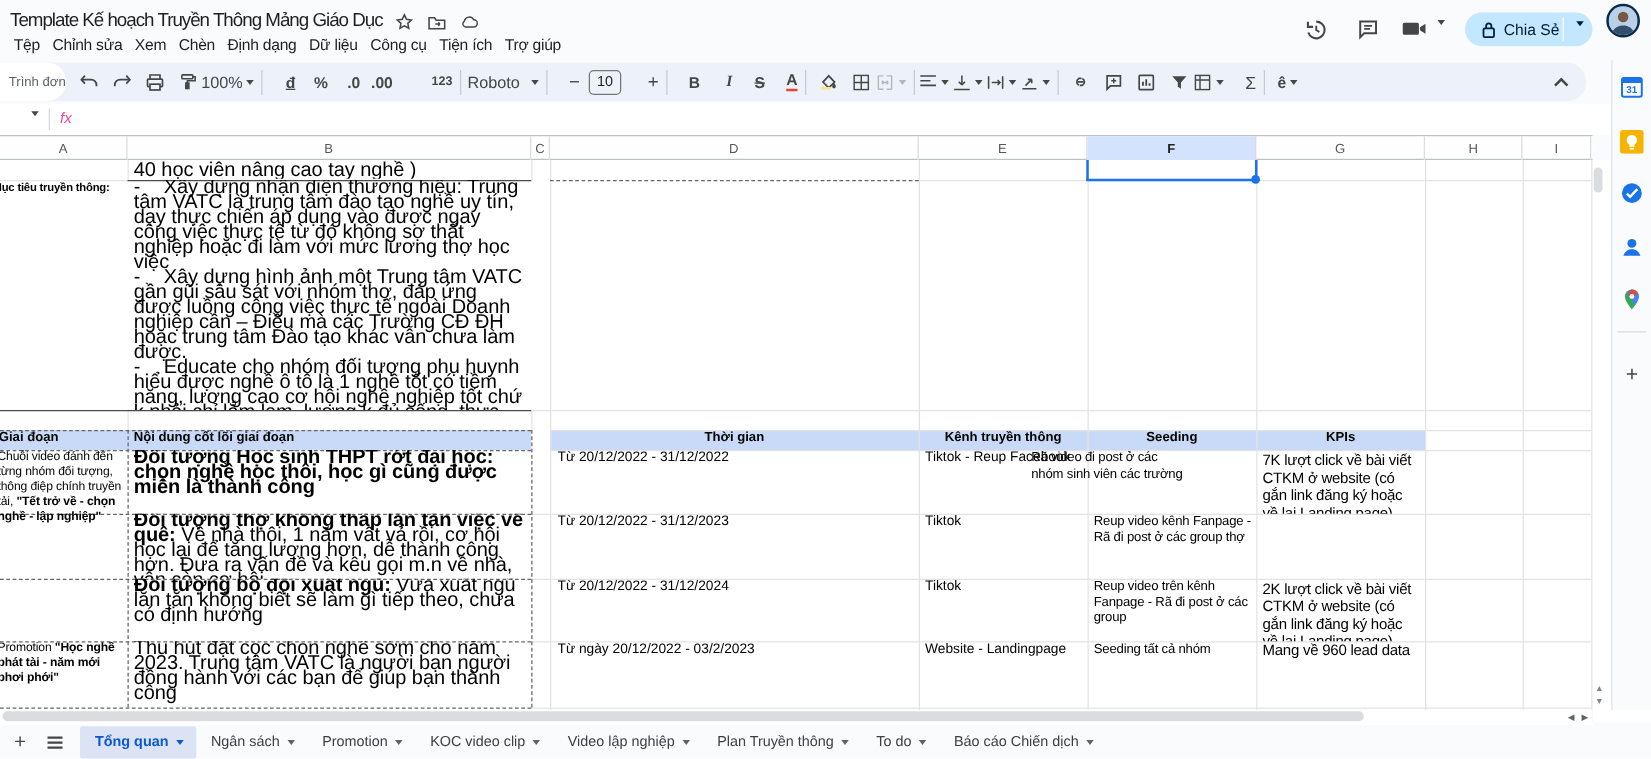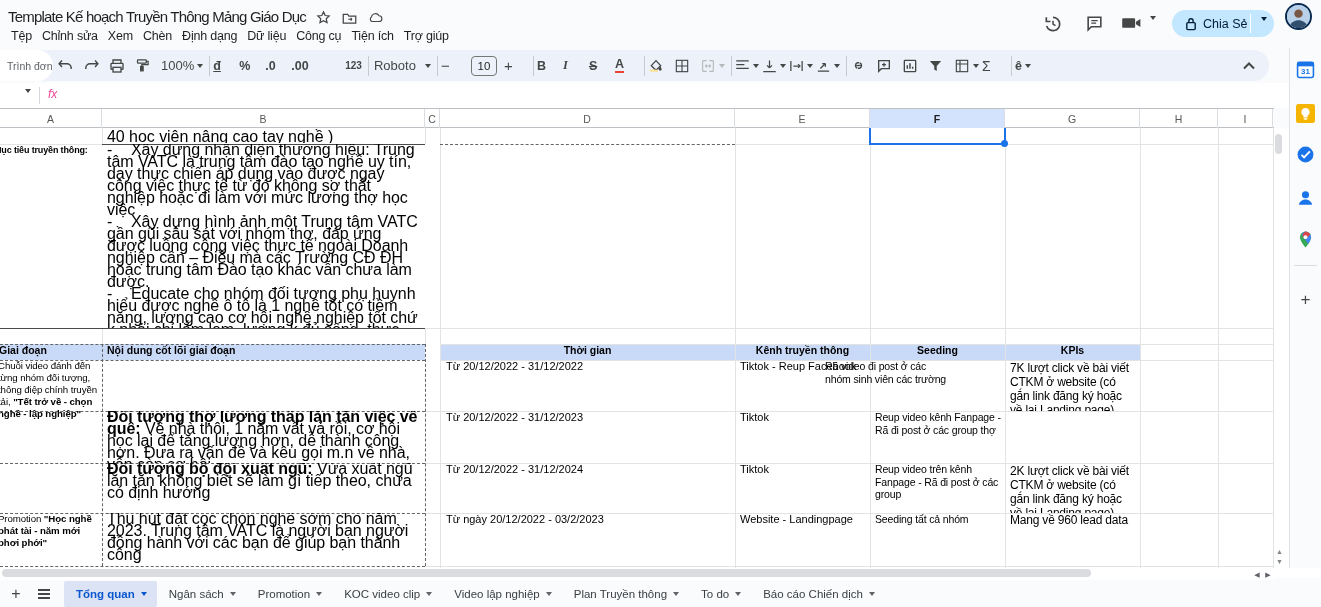--- a/index.html
+++ b/index.html
@@ -22,21 +22,21 @@
   #share-divider { position:absolute; left:78px; top:4px; width:1px; height:19px; background:#fff; }
   #avatar { position:absolute; left:1285px; top:3px; width:27px; height:27px; border-radius:50%;
     border:2px solid #0a2b4f; overflow:hidden; background:#8fb4d9; }
 
   
   #toolbar { position:absolute; left:0px; top:50px; width:1269px; height:31px; background:#edf2fa;
     border-radius:0 16px 16px 0; display:flex; align-items:center; }
   #menus-search { width:53px; height:31px; background:#fff; border-radius:0 16px 16px 0;
     display:flex; align-items:center; padding-left:7px; overflow:hidden; flex:none; }
   #menus-search span { font-size:10.5px; color:#5f6368; white-space:nowrap; }
-  .tool { display:flex; align-items:center; justify-content:flex-start; color:#444746; flex:none;
+  .tool { display:flex; align-items:center; justify-content:flex-end; color:#444746; flex:none;
     height:24px; min-width:23px; border-radius:4px; }
   .tool.gl { font-size:12.5px; font-weight:bold; }
   .tool.disabled { color:#b5b8bb; }
   .tool-divider { width:1px; height:20px; background:#c7cad1; margin:0 3px; flex:none; }
   .caret { width:0; height:0; border-left:3.5px solid transparent; border-right:3.5px solid transparent;
     border-top:4px solid #444746; margin-left:3px; flex:none; }
   .caret.dis { border-top-color:#b5b8bb; }
   #font-size-box { width:26px; height:20px; border:1px solid #747775; border-radius:4px;
     font-size:11.5px; color:#1f1f1f; display:flex; align-items:center; justify-content:center; margin:0 4px; }
   #zoom-label,#font-label { font-size:13px; color:#444746; }
@@ -429,34 +429,37 @@
       </div>
       <div class="cell fHd vm" style="left: 870px; width: 135px; top: 216px; height: 16px;">
         <div style="text-align: center;"><span style="font-weight: bold;">Seeding</span></div>
       </div>
       <div class="cell fHd vm" style="left: 1005px; width: 135px; top: 216px; height: 16px;">
         <div style="text-align: center;"><span style="font-weight: bold;">KPIs</span></div>
       </div>
       <div class="cell fA vm" style="left: -2px; width: 104px; top: 232px; height: 153px;">
         <div><span>Chuỗi video đánh đến từng nhóm đối tượng, thông điệp chính truyền tải, </span><span style="font-weight: bold;">"Tết trở về - chọn nghề - lập nghiệp"</span></div>
       </div>
+      <div class="cell fB vm" style="left: 107px; width: 316px; top: 232px; height: 51px;">
+        <div><span style="font-weight: bold;">Đối tượng Học sinh THPT rớt đại học: chọn nghề học thôi, học gì cũng được miễn là thành công</span></div>
+      </div>
       <div class="cell fD vm" style="left: 446px; width: 289px; top: 232px; height: 51px;">
         <div><span>Từ 20/12/2022 - 31/12/2022</span></div>
       </div>
       <div class="cell fD vm" style="left: 740px; width: 130px; top: 232px; height: 51px;">
         <div><span>Tiktok - Reup Facebook</span></div>
       </div>
       <div class="cell fF vm" style="left: 825px; width: 127px; top: 232px; height: 51px;">
         <div><span>Rã video đi post ở các nhóm sinh viên các trường</span></div>
       </div>
       <div class="cell fG tp" style="left: 1010px; width: 127px; top: 233px; height: 50px;">
         <div><span>7K lượt click về bài viết CTKM ở website (có gắn link đăng ký hoặc về lại Landing page)</span></div>
       </div>
       <div class="cell fB vm" style="left: 107px; width: 316px; top: 283px; height: 52px;">
-        <div><span style="font-weight: bold;">Đối tượng thợ lương thấp lăn tăn việc về quê:</span><span> Về nhà thôi, 1 năm vất vả rồi, cơ hội học lại để tăng lương hơn, dễ thành công hơn. Đưa ra vấn đề và kêu gọi m.n về nhà, vẫn còn cơ hội</span></div>
+        <div><span style="font-weight: bold;">Đối tượng thợ không thấp lăn tăn việc về quê:</span><span> Về nhà thôi, 1 năm vất vả rồi, cơ hội học lại để tăng lương hơn, dễ thành công hơn. Đưa ra vấn đề và kêu gọi m.n về nhà, vẫn còn cơ hội</span></div>
       </div>
       <div class="cell fD vm" style="left: 446px; width: 289px; top: 283px; height: 52px;">
         <div><span>Từ 20/12/2022 - 31/12/2023</span></div>
       </div>
       <div class="cell fD vm" style="left: 740px; width: 130px; top: 283px; height: 52px;">
         <div><span>Tiktok</span></div>
       </div>
       <div class="cell fF vm" style="left: 875px; width: 127px; top: 283px; height: 52px;">
         <div><span>Reup video kênh Fanpage - Rã đi post ở các group thợ</span></div>
       </div>

